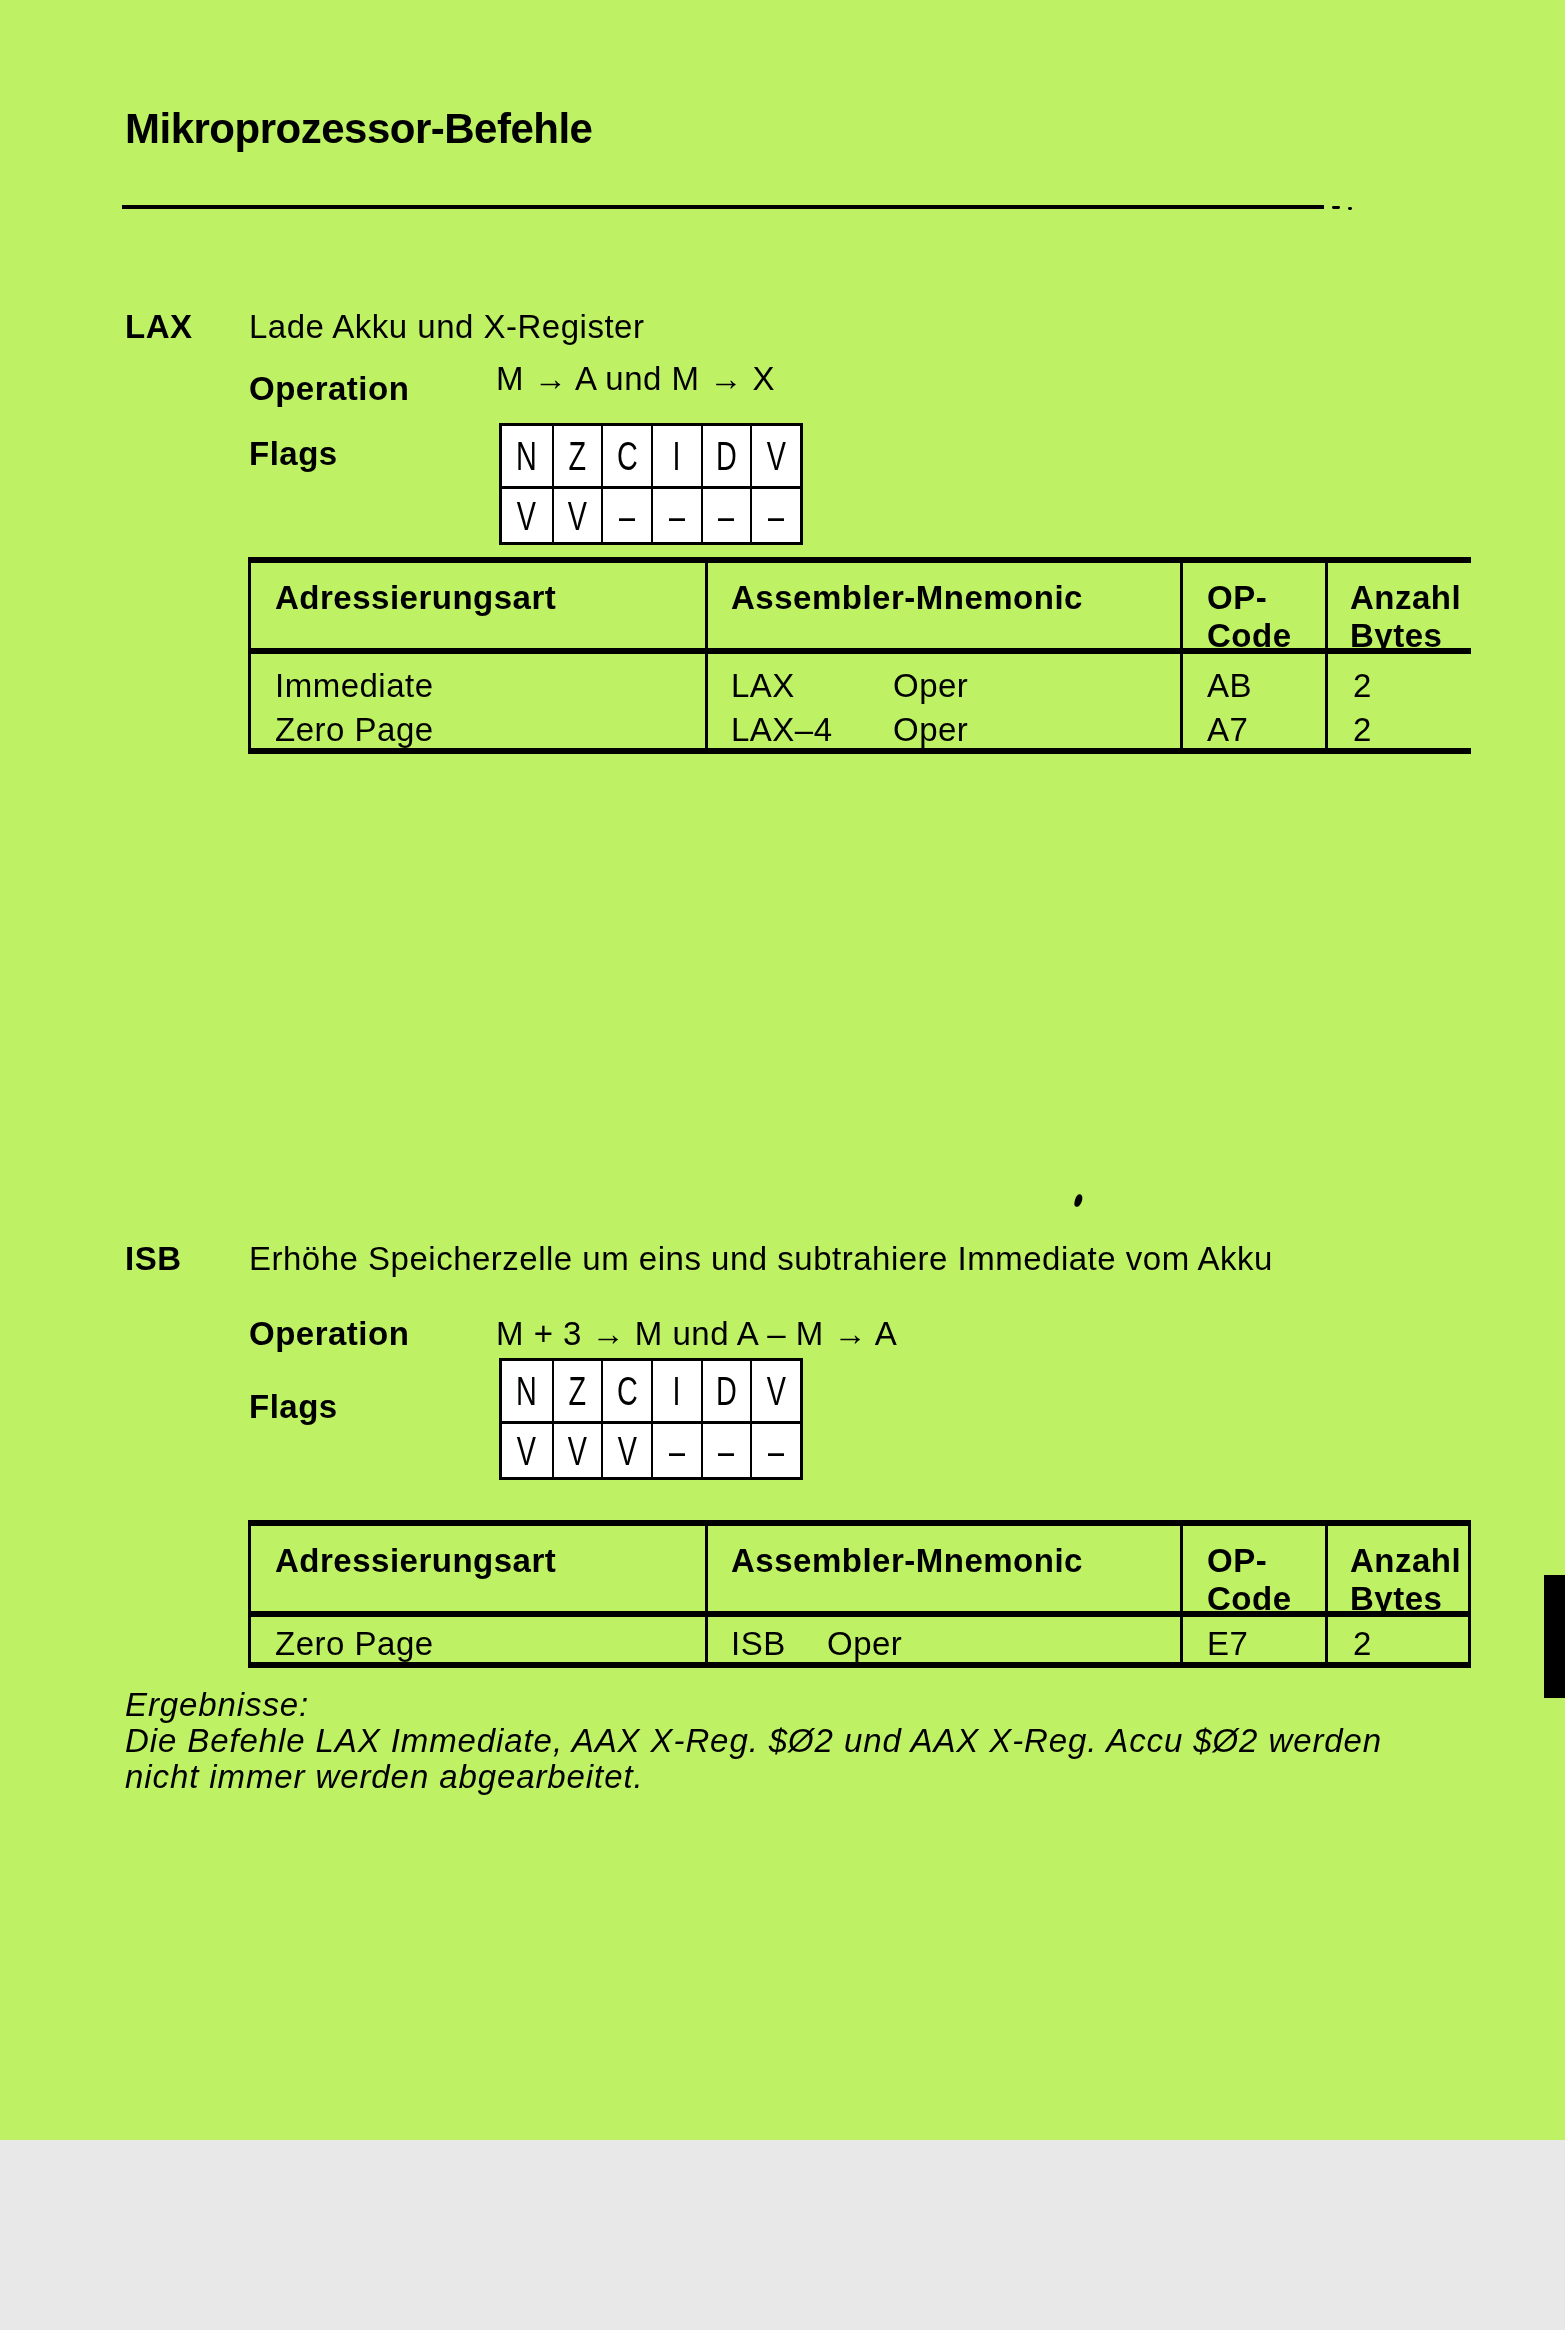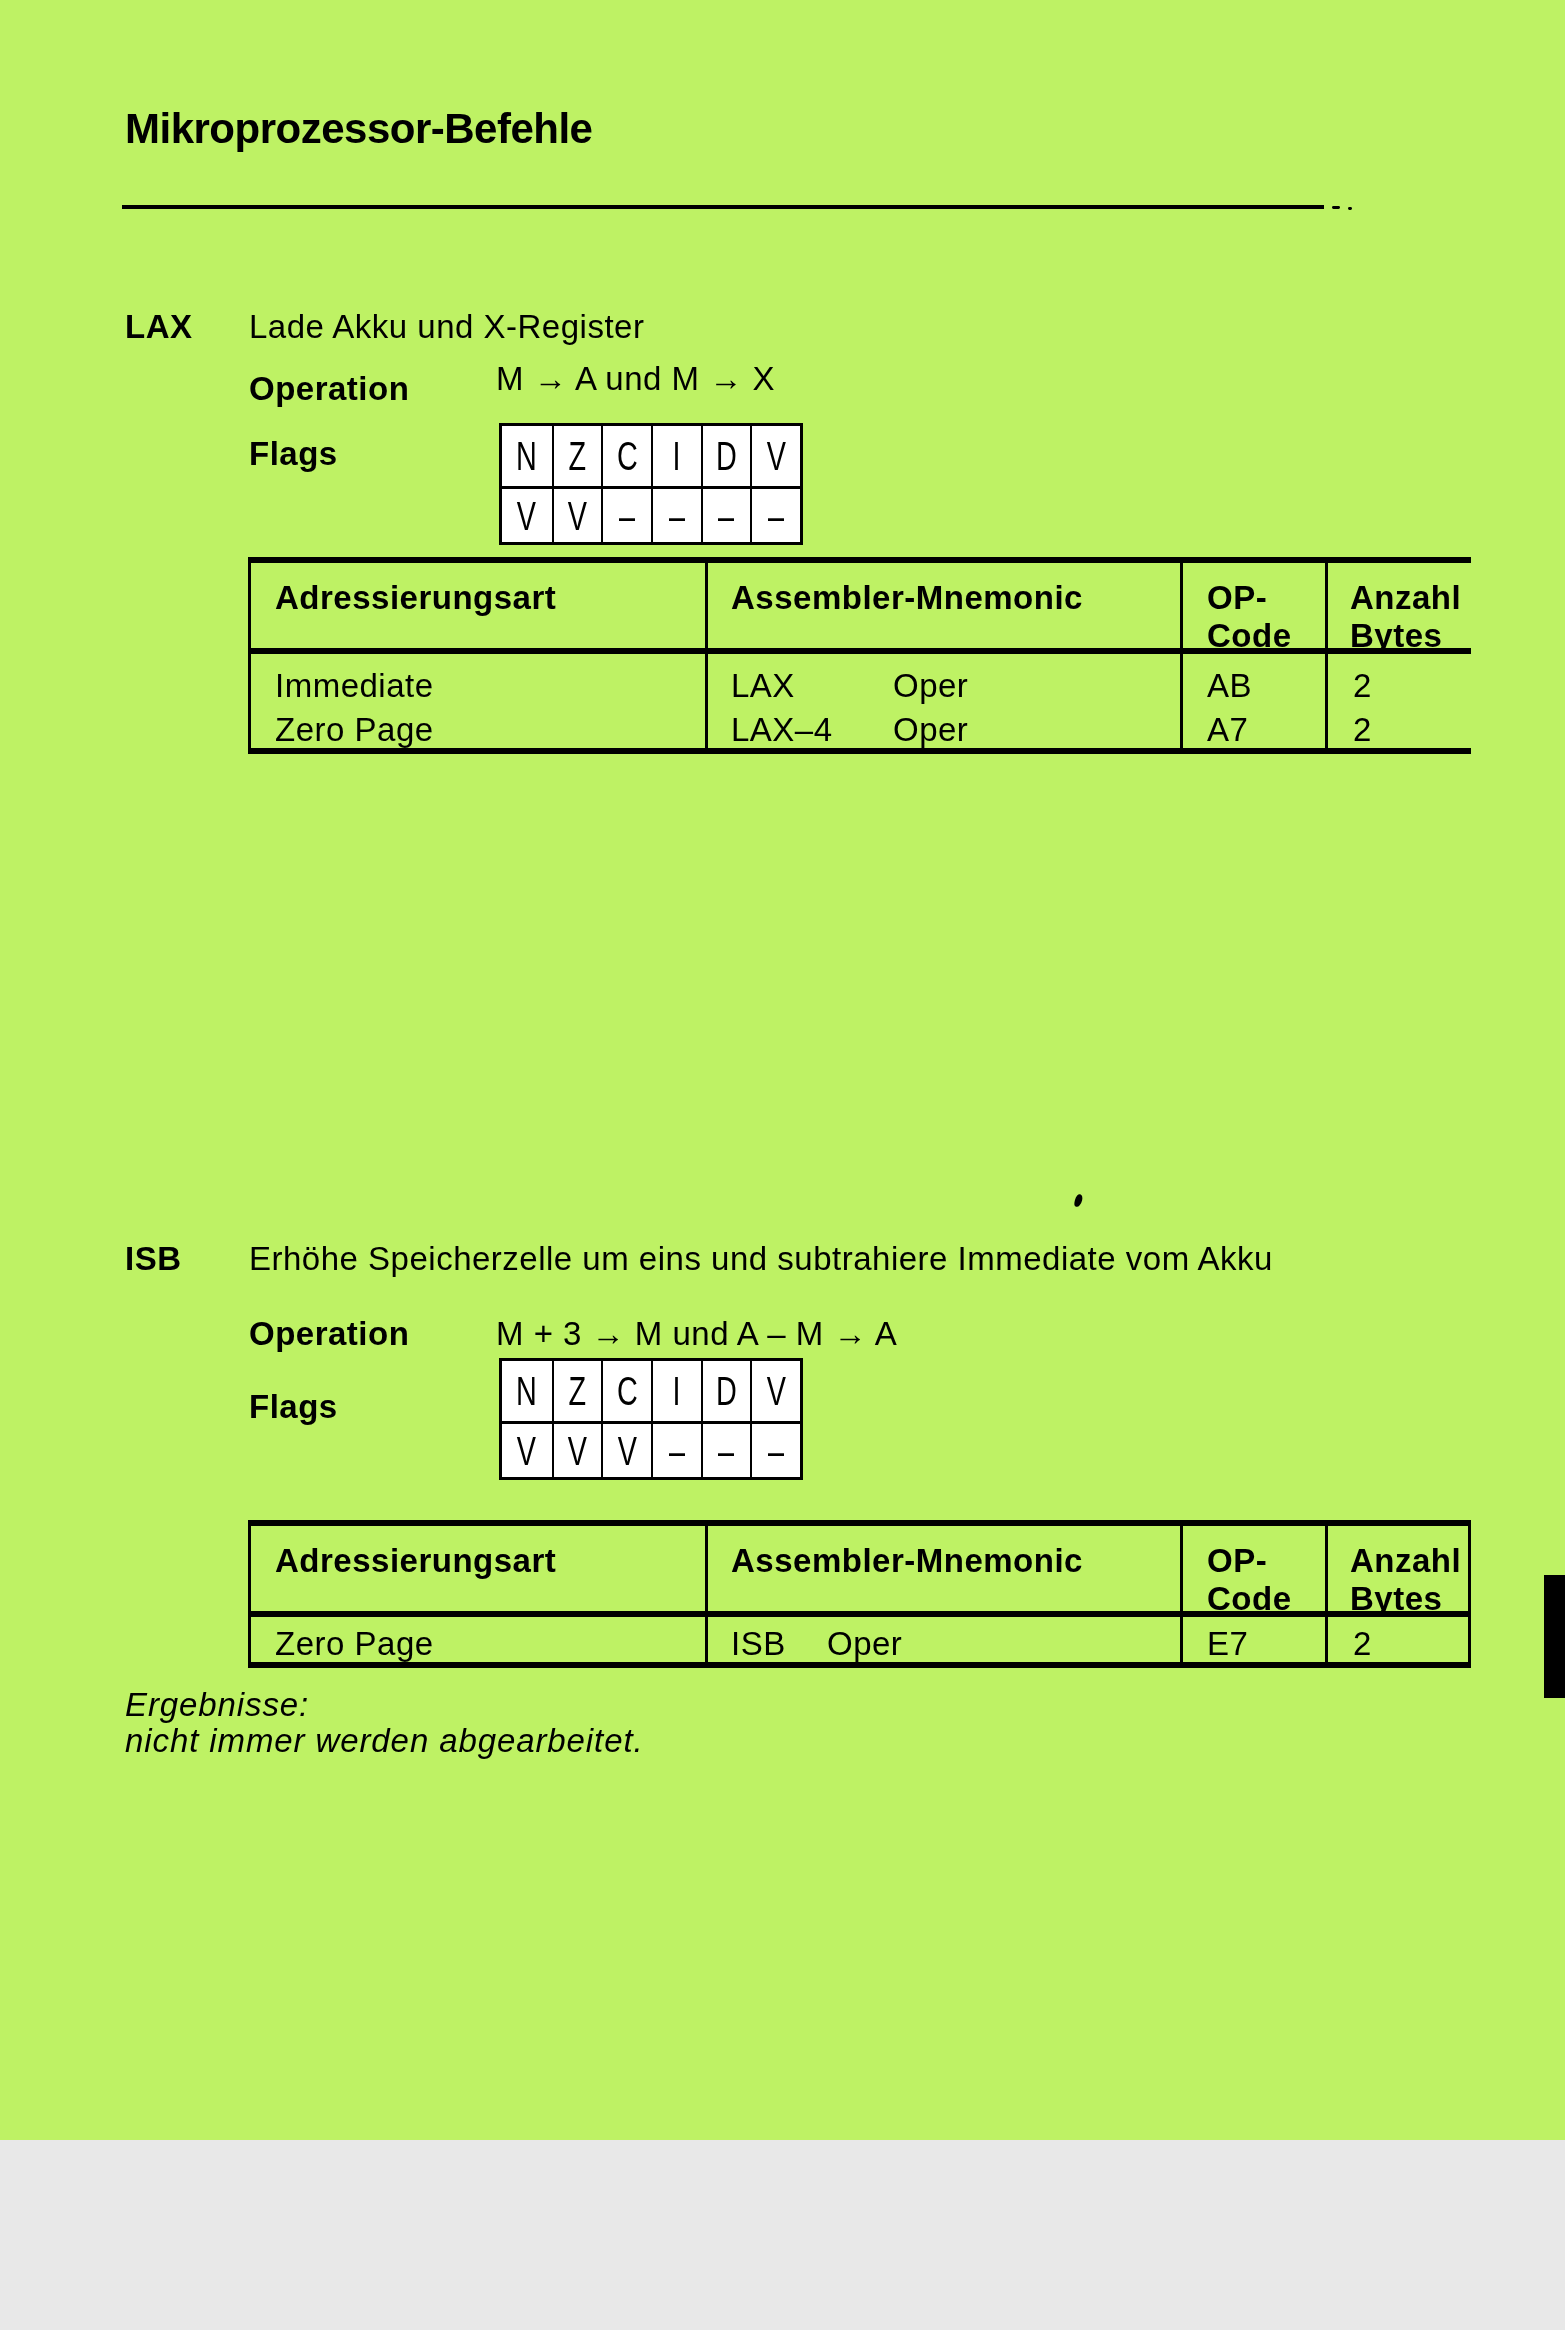--- a/index.html
+++ b/index.html
@@ -192,19 +192,20 @@
     <div class="abs txt" style="left:483px;top:107px;">ISB</div>
     <div class="abs txt" style="left:579px;top:107px;">Oper</div>
     <div class="abs txt" style="left:959px;top:107px;">E7</div>
     <div class="abs txt" style="left:1105px;top:107px;">2</div>
   </div>
 
   <div class="abs tabmark" style="left:1544px;top:1575px;width:22px;height:123px;"></div>
 
   <div class="abs note" style="left:125px;top:1687px;">
     <div>Ergebnisse:</div>
+    <div>Die Befehle LAX Immediate, AAX X-Reg. $Ø2 und AAX X-Reg. Accu $Ø2 werden</div>
     <div>nicht immer werden abgearbeitet.</div>
   </div>
 
   <div class="abs pagenum" style="left:1401px;top:2201px;">57</div>
 
 </div>
 
 
 </body></html>

